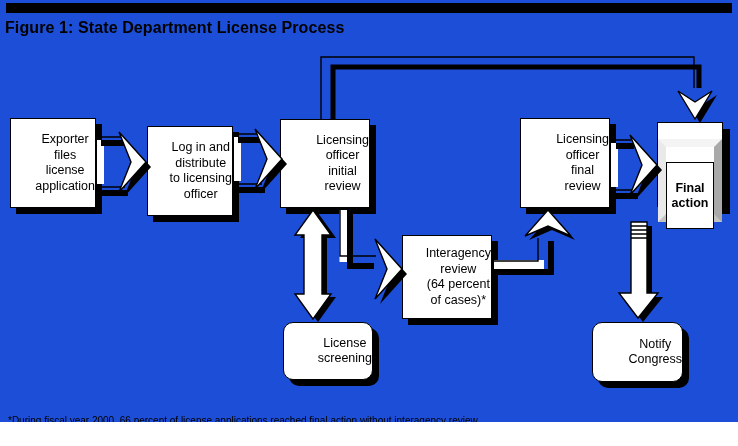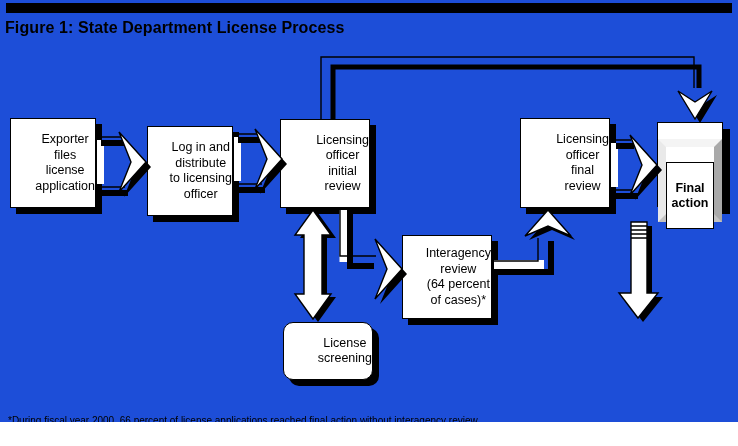--- a/index.html
+++ b/index.html
@@ -84,20 +84,24 @@
   <div class="node" id="n-finalaction">
     <div class="bevel">
       <div class="bevel-core">Final
 action</div>
     </div>
   </div>
   <div class="node" id="n-screening">
     <span>License
 screening</span>
   </div>
+  <div class="node" id="n-notify">
+    <span>Notify
+Congress</span>
+  </div>
 
   <svg class="wires" width="738" height="446" viewBox="0 0 738 446">
 
     <g>
       <path class="sh5" d="M333,119 V67 H699 V88"></path>
       <path class="ln" d="M321,119 V57 H694 V88"></path>
       <polygon class="shf" points="700,123 683,95 700,106 717,95"></polygon>
       <polygon class="wh" points="695,119 678,91 695,102 712,91"></polygon>
     </g>
 

